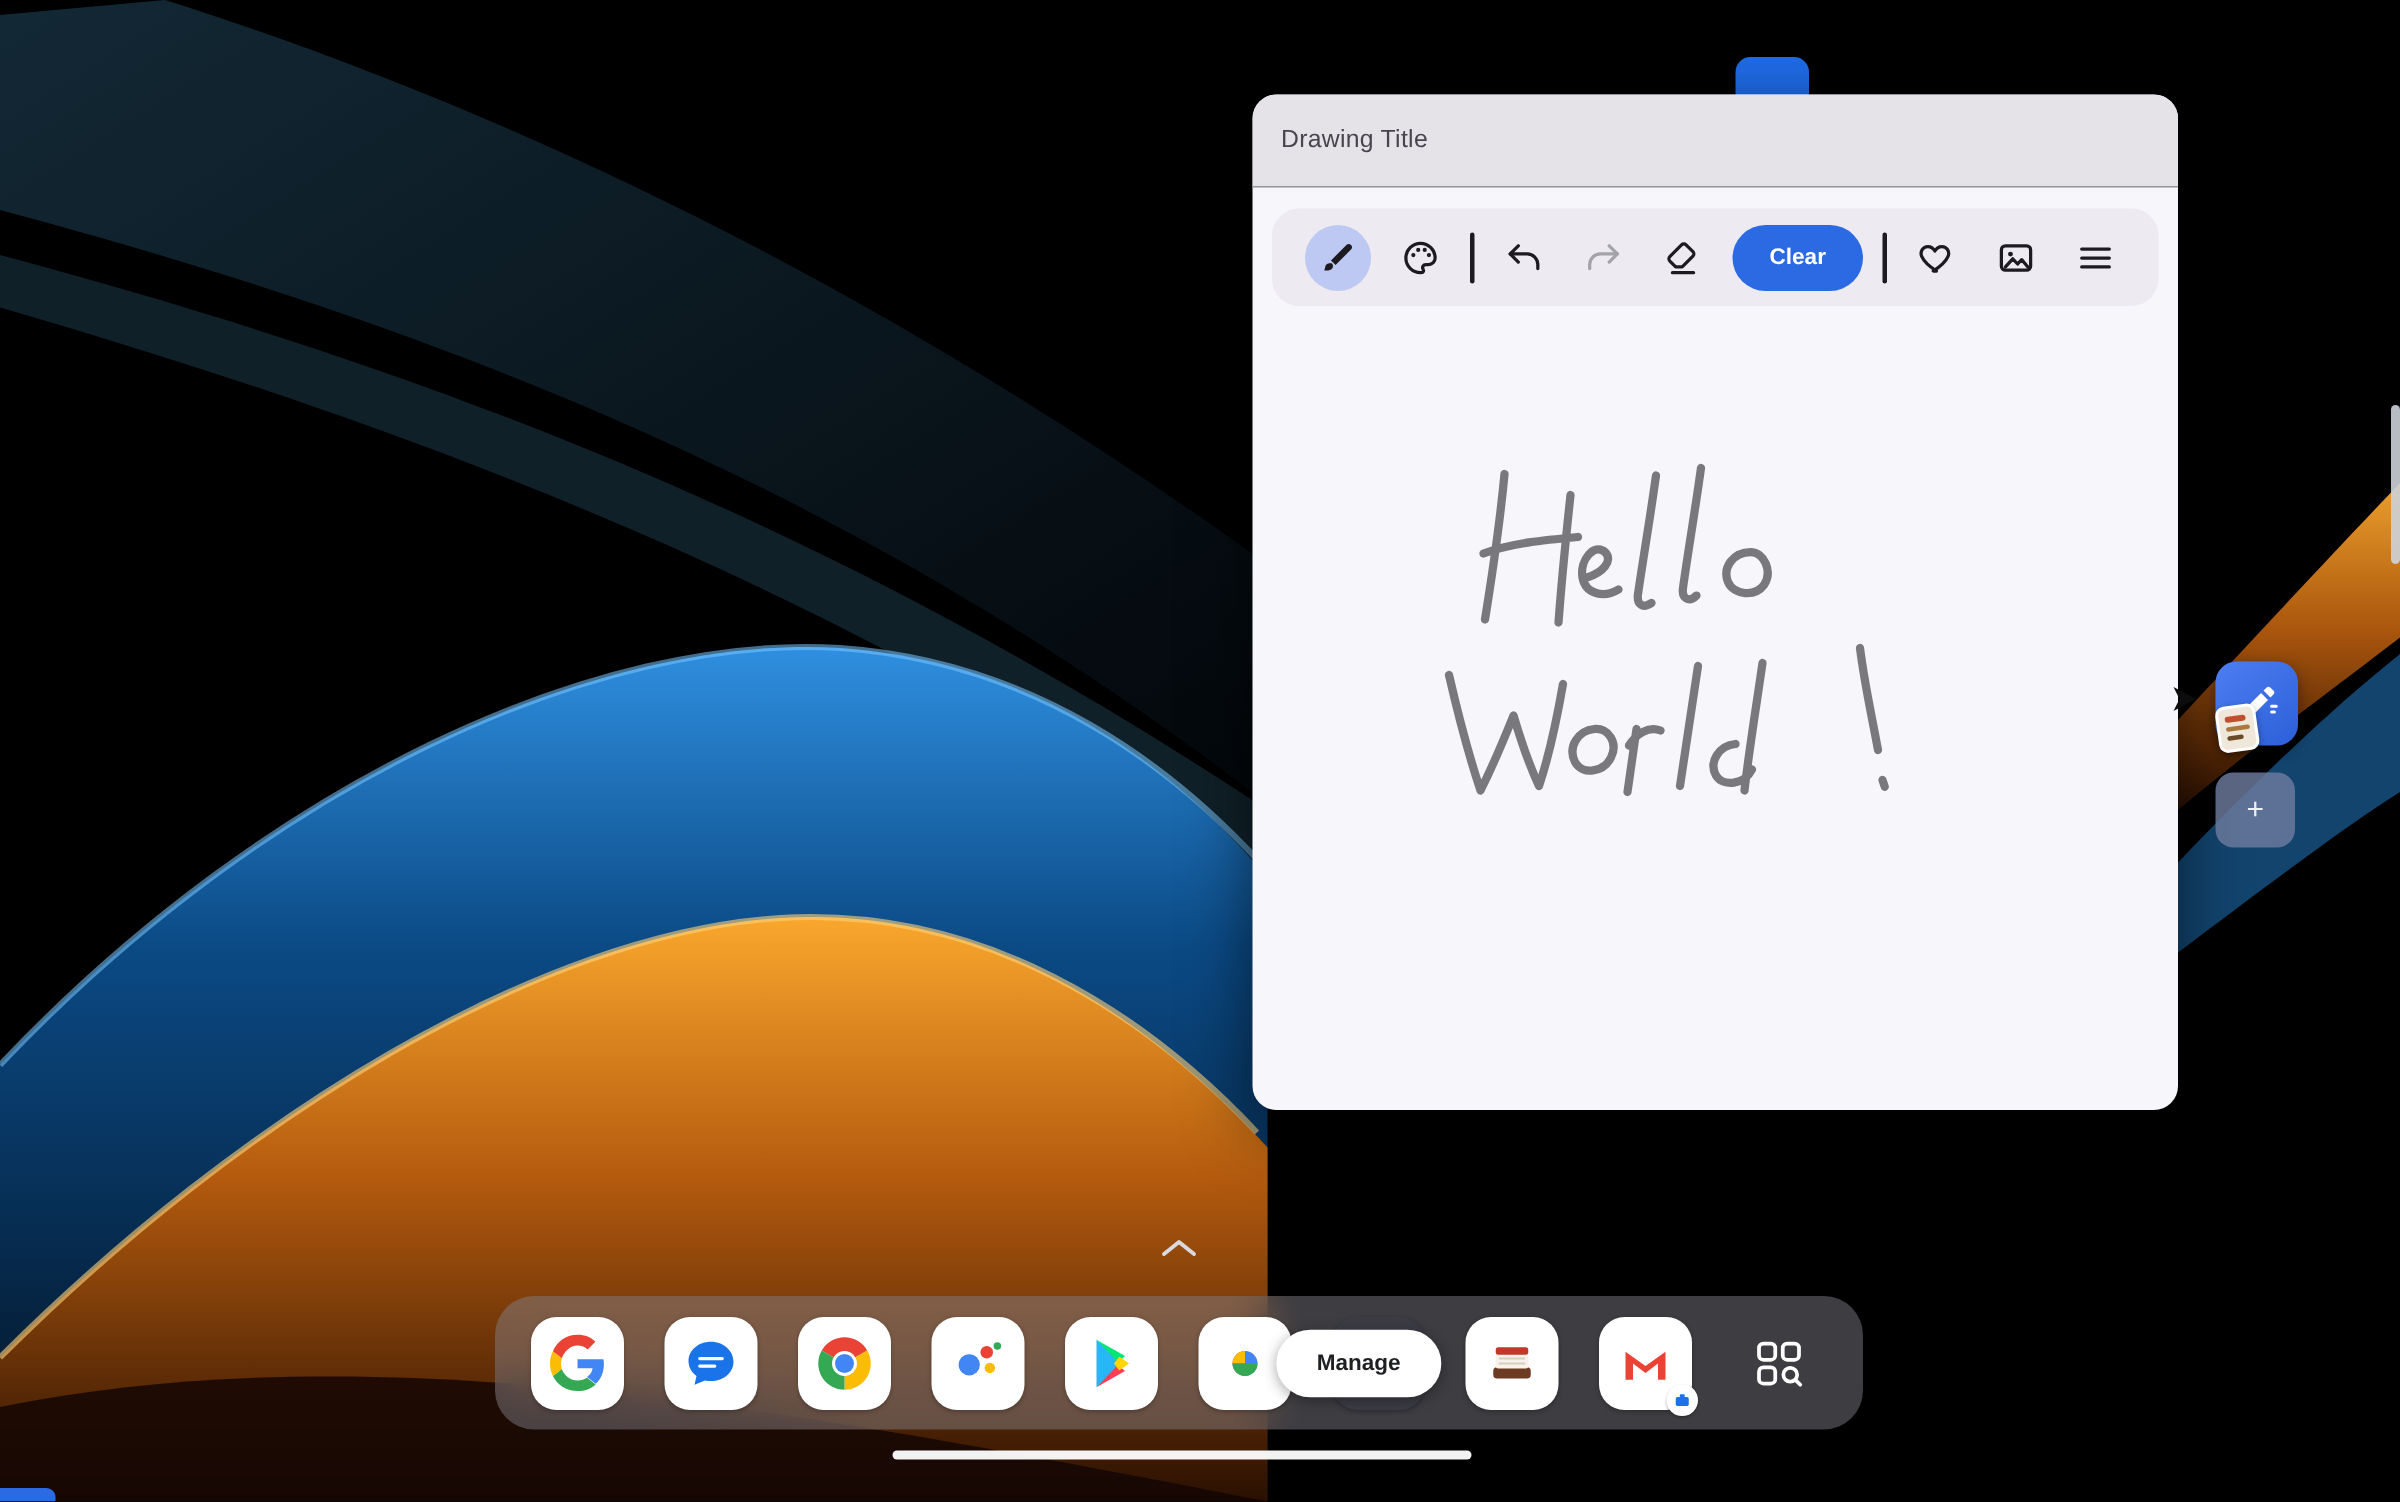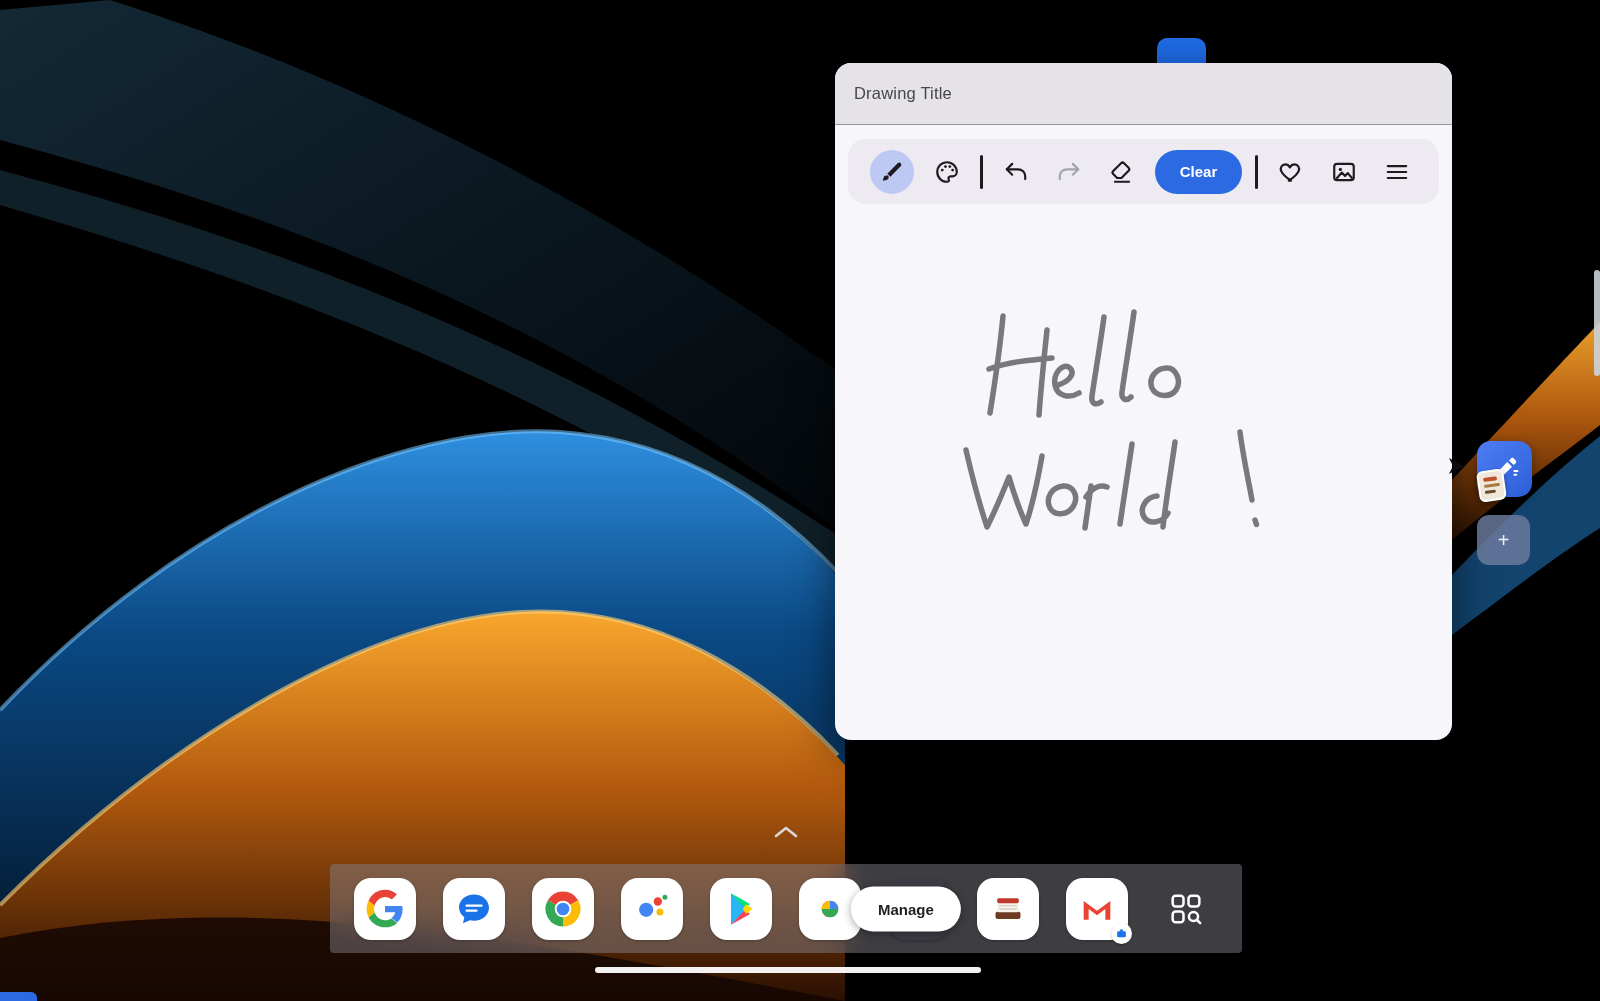--- a/index.html
+++ b/index.html
@@ -51,21 +51,21 @@
   .sticker i { position:absolute; display:block; border-radius:2px; }
   .plus-tile { position:absolute; left:1477px; top:515px; width:53px; height:50px;
     border-radius:12px; background:rgba(109,123,158,.82); color:#eef0f7;
     display:flex; align-items:center; justify-content:center; font-size:20px;
     z-index:3; cursor:pointer; }
   .edge-scrollbar { position:absolute; left:1594px; top:270px; width:6px; height:106px;
     background:#ccd1d9; border-radius:3px; opacity:.9; z-index:3; }
 
   
   .dock { position:absolute; left:330px; top:864px; width:912px; height:89px;
-    background:rgba(132,132,144,.46); border-radius:4px;
+    background:rgba(132,132,144,.46); border-radius:26px;
     display:flex; align-items:center; padding:0 24px; gap:27px; z-index:2;
     backdrop-filter: blur(14px); }
   .dock-tile { position:relative; width:62px; height:62px; border-radius:17px;
     background:#fff; display:flex; align-items:center; justify-content:center;
     box-shadow:0 1px 3px rgba(0,0,0,.25); cursor:pointer; flex:0 0 auto; }
   .dock-tile svg { width:40px; height:40px; }
   .dock-tile.dark { background:#3c3c45; }
   .dock-tile.bare { background:transparent; box-shadow:none; }
   .manage-pill { position:absolute; top:50%; left:50%; transform:translate(-62%,-50%);
     height:45px; padding:0 27px; background:#fff; border:none; border-radius:23px;

